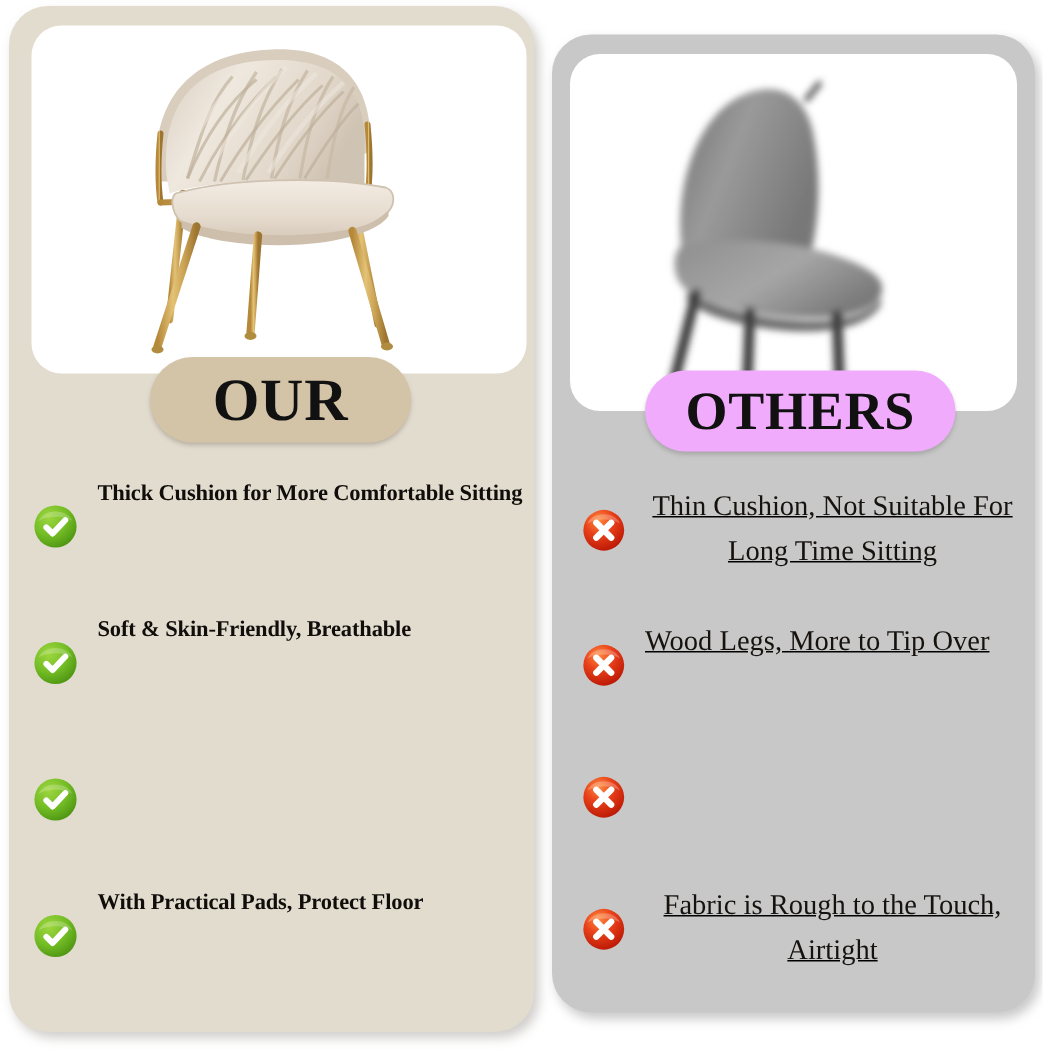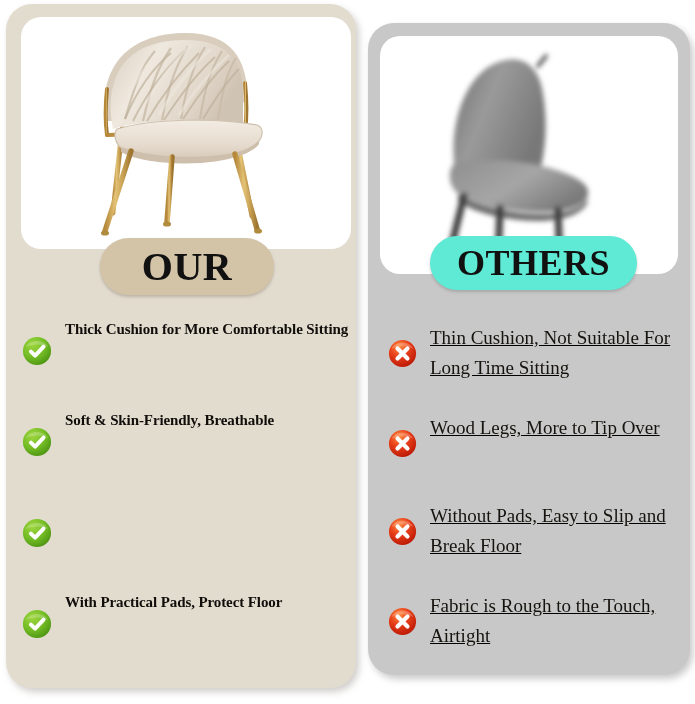--- a/index.html
+++ b/index.html
@@ -12,20 +12,21 @@
     height: 704px;
     overflow: hidden;
     font-family: "Liberation Serif", serif;
     position: relative;
   }
   .stage {
     position: relative;
     width: 695px;
     height: 704px;
     background: #ffffff;
+    text-align: center;
   }
 
   
   .panel {
     position: absolute;
     border-radius: 26px;
     overflow: visible;
   }
   .panel-our {
     left: 6px;
@@ -88,24 +89,24 @@
     left: 94px;
     top: 234px;
     width: 174px;
     height: 57px;
     background: #d3c3a7;
     font-size: 40px;
     box-shadow: 0 2px 3px rgba(120,110,95,0.35);
   }
   .badge-others {
     left: 62px;
-    top: 213px;
+    top: 224px;
     width: 207px;
     height: 54px;
-    background: #5eead4;
+    background: #f0abfc;
     font-size: 36px;
     box-shadow: 0 2px 3px rgba(110,110,110,0.35);
   }
 
   
   .bullets {
     position: absolute;
     left: 0;
     right: 0;
   }
@@ -359,21 +360,20 @@
       </div>
 
       <div class="bullet">
         <span class="bullet-icon">
           <svg viewBox="0 0 32 32" xmlns="http://www.w3.org/2000/svg">
             <circle cx="16" cy="16" r="15" fill="url(#rx1)"></circle>
             <path d="M4 11 C8 2 24 2 28 11 C22 7 10 7 4 11 Z" fill="#ffffff" opacity="0.25"></path>
             <path d="M10.5 10.5 L21.5 21.5 M21.5 10.5 L10.5 21.5" stroke="#ffffff" stroke-width="4.6" stroke-linecap="round"></path>
           </svg>
         </span>
-        <span class="bullet-text">Without Pads, Easy to Slip and Break Floor</span>
       </div>
 
       <div class="bullet">
         <span class="bullet-icon">
           <svg viewBox="0 0 32 32" xmlns="http://www.w3.org/2000/svg">
             <circle cx="16" cy="16" r="15" fill="url(#rx1)"></circle>
             <path d="M4 11 C8 2 24 2 28 11 C22 7 10 7 4 11 Z" fill="#ffffff" opacity="0.25"></path>
             <path d="M10.5 10.5 L21.5 21.5 M21.5 10.5 L10.5 21.5" stroke="#ffffff" stroke-width="4.6" stroke-linecap="round"></path>
           </svg>
         </span>

